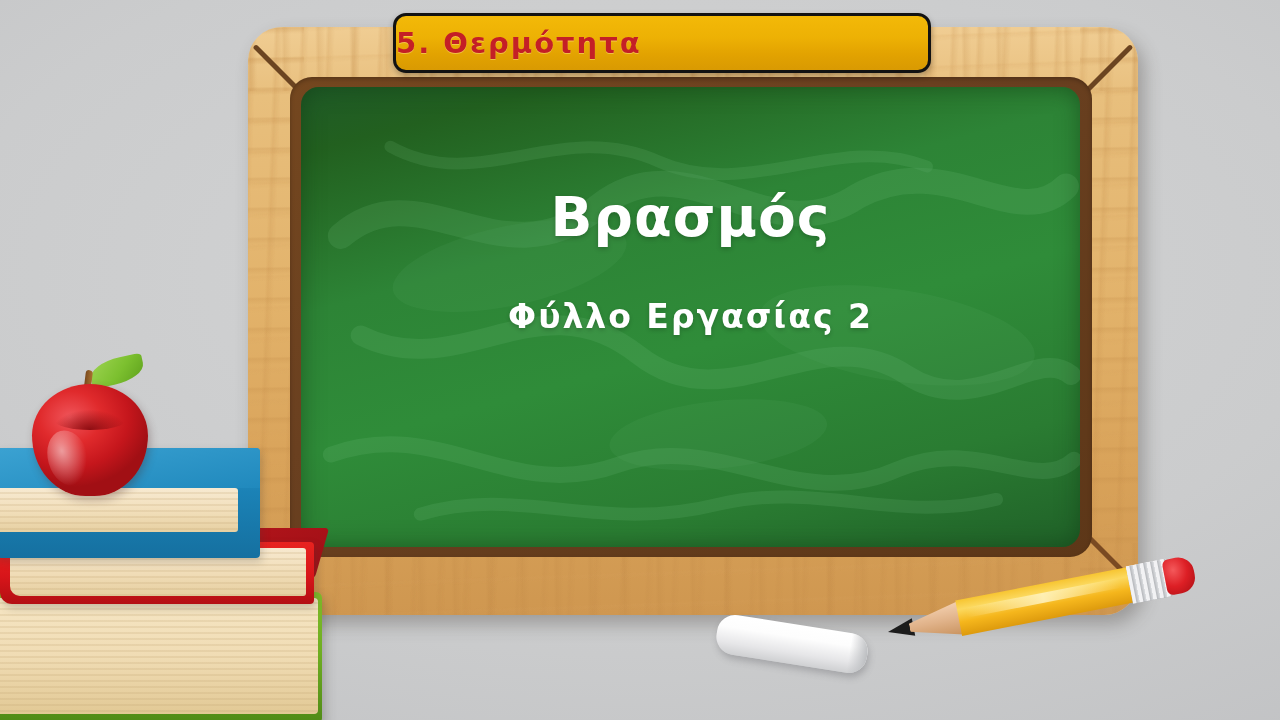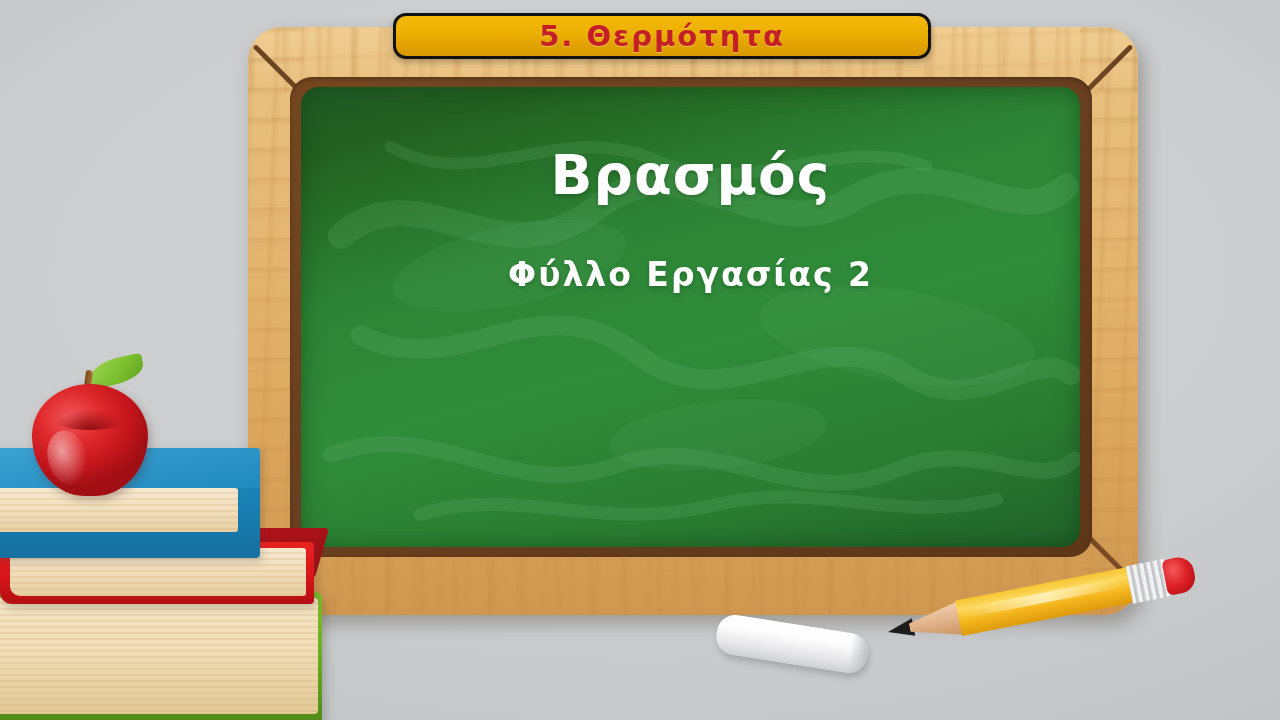--- a/index.html
+++ b/index.html
@@ -73,36 +73,36 @@
     box-shadow: inset 0 0 22px rgba(16,58,20,.55);
   }
   .chalk-smudges { position:absolute; inset:0; opacity:.42; }
 
   .board-text {
     position:absolute; inset:0;
     display:flex; flex-direction:column; align-items:center;
     color:#ffffff; text-align:center;
   }
   .board-title {
-    margin-top:56px;
+    margin-top:98px;
     font-size:55px; font-weight:bold; letter-spacing:1px;
     text-shadow:0 2px 5px rgba(0,0,0,.22);
   }
   .board-subtitle {
     margin-top:48px;
     font-size:33px; font-weight:bold; letter-spacing:2px;
     text-shadow:0 2px 4px rgba(0,0,0,.20);
   }
 
   
   #title-banner {
-    position:absolute; left:393px; top:13px; width:538px; height:46px;
+    position:absolute; left:393px; top:13px; width:538px; height:60px;
     border:3px solid #121212; border-radius:13px;
     background:linear-gradient(180deg,#f3b908 0%, #edb104 40%, #e2a201 72%, #d99a02 100%);
-    display:flex; align-items:center; justify-content:center;
+    display:flex; align-items:center; justify-content:flex-start;
     box-shadow:0 3px 6px rgba(0,0,0,.28);
     z-index:30;
   }
   #title-banner .banner-text {
     color:#c41f26; font-size:29px; font-weight:bold; letter-spacing:2px;
     text-shadow:0 1px 0 rgba(255,230,150,.45);
   }
 
   
   #book-stack { position:absolute; left:-14px; top:440px; width:360px; height:280px; z-index:20; }

